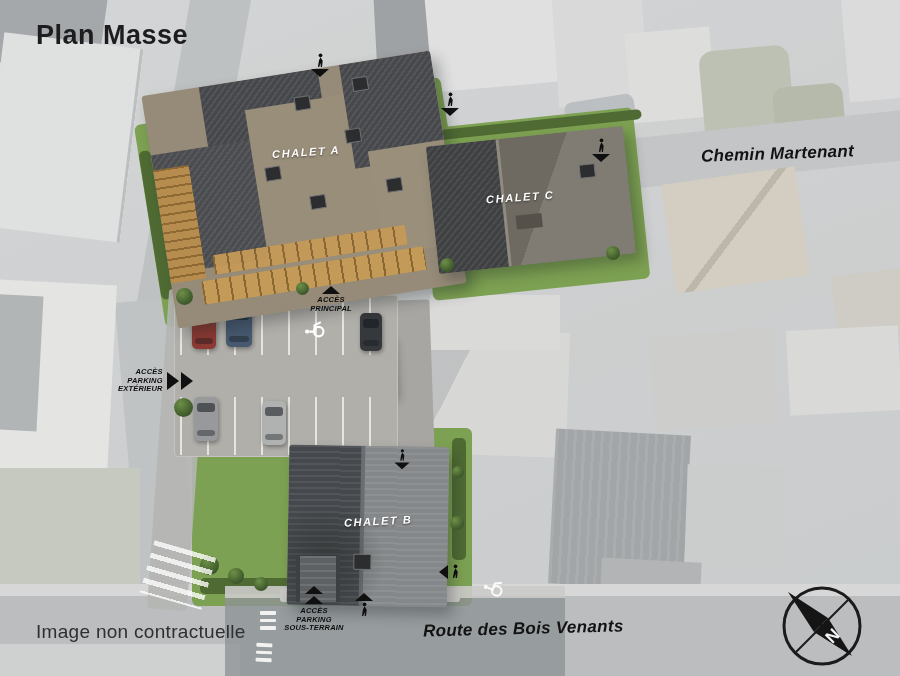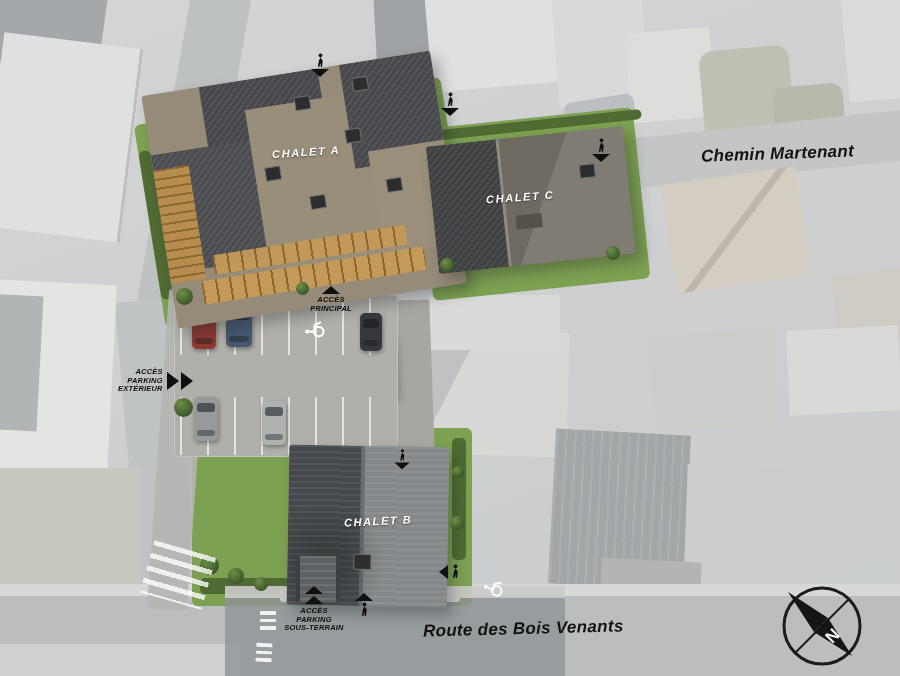--- a/index.html
+++ b/index.html
@@ -271,20 +271,22 @@
   <div class="axs" style="left:281px;top:586px;width:66px;">
     <div class="tri-up" style="margin:0 auto 2px auto;"></div>
     <div class="tri-up" style="margin:0 auto 3px auto;"></div>
     <div class="lines">
       <div>ACCÈS</div>
       <div>PARKING</div>
       <div>SOUS-TERRAIN</div>
     </div>
   </div>
 
+  <div class="plan-title">Plan Masse</div>
+  <div class="disclaimer">Image non contractuelle</div>
   <div class="road-label" style="left:701px;top:144px;transform:rotate(-2deg);">Chemin Martenant</div>
   <div class="road-label" style="left:423px;top:619px;transform:rotate(-1.5deg);">Route des Bois Venants</div>
   <div class="chalet-label" style="left:272px;top:146px;transform:rotate(-4deg);">CHALET A</div>
   <div class="chalet-label" style="left:486px;top:191px;transform:rotate(-4deg);">CHALET C</div>
   <div class="chalet-label" style="left:344px;top:515px;transform:rotate(-3deg);">CHALET B</div>
 
   <svg class="compass" width="92" height="92" viewBox="0 0 92 92" style="left:776px;top:580px;">
     <circle cx="46" cy="46" r="38" fill="none" stroke="#1b1b1b" stroke-width="3"></circle>
     <line x1="19" y1="19" x2="73" y2="73" stroke="#1b1b1b" stroke-width="2"></line>
     <line x1="19" y1="73" x2="73" y2="19" stroke="#1b1b1b" stroke-width="2"></line>

